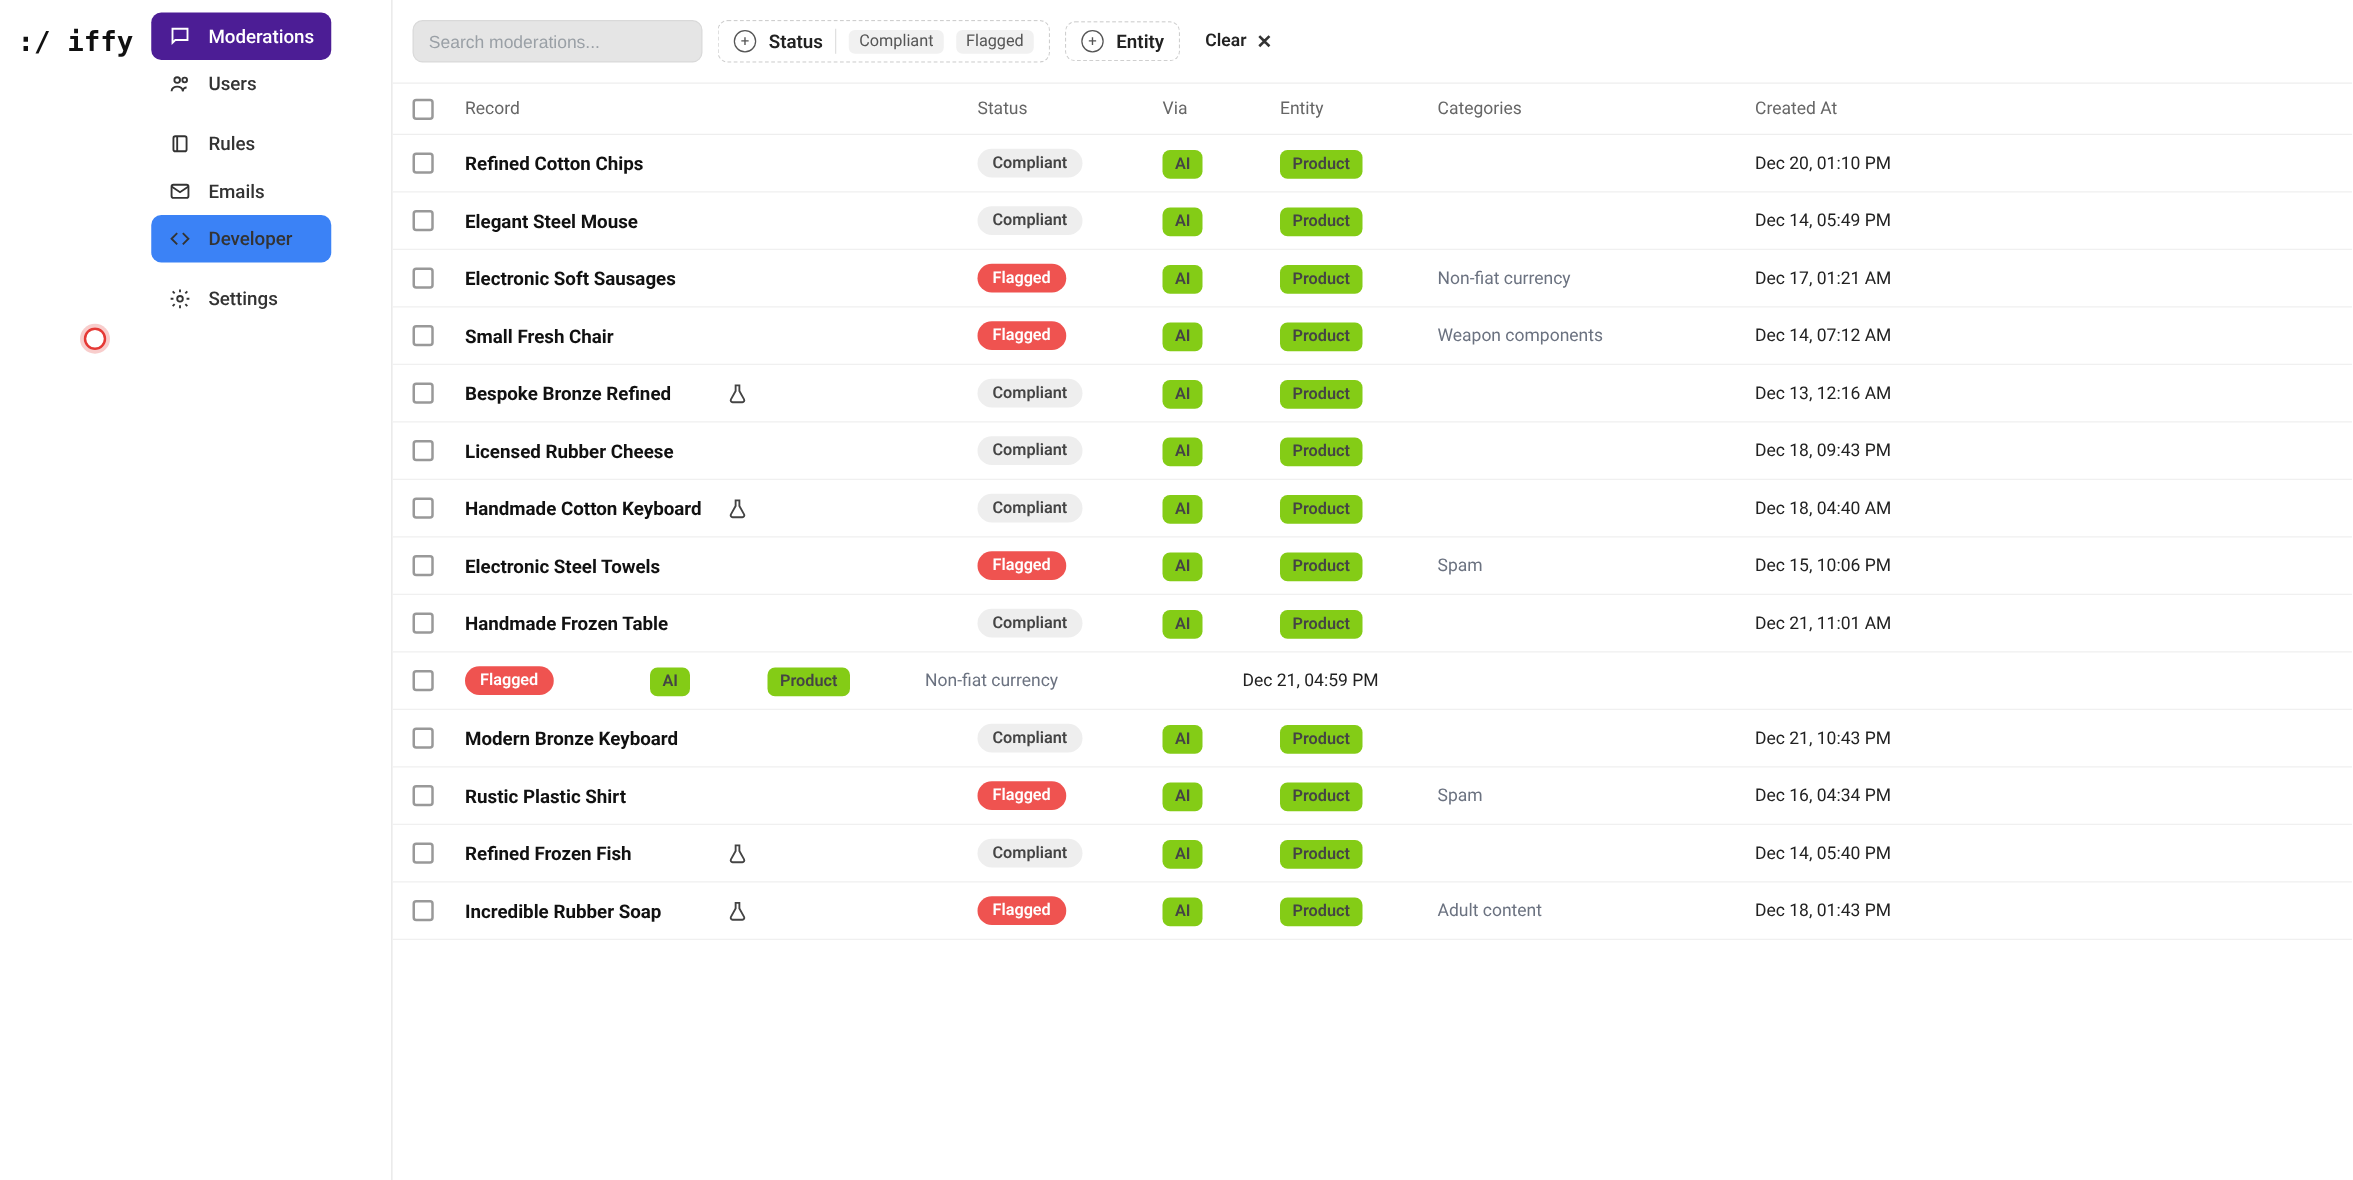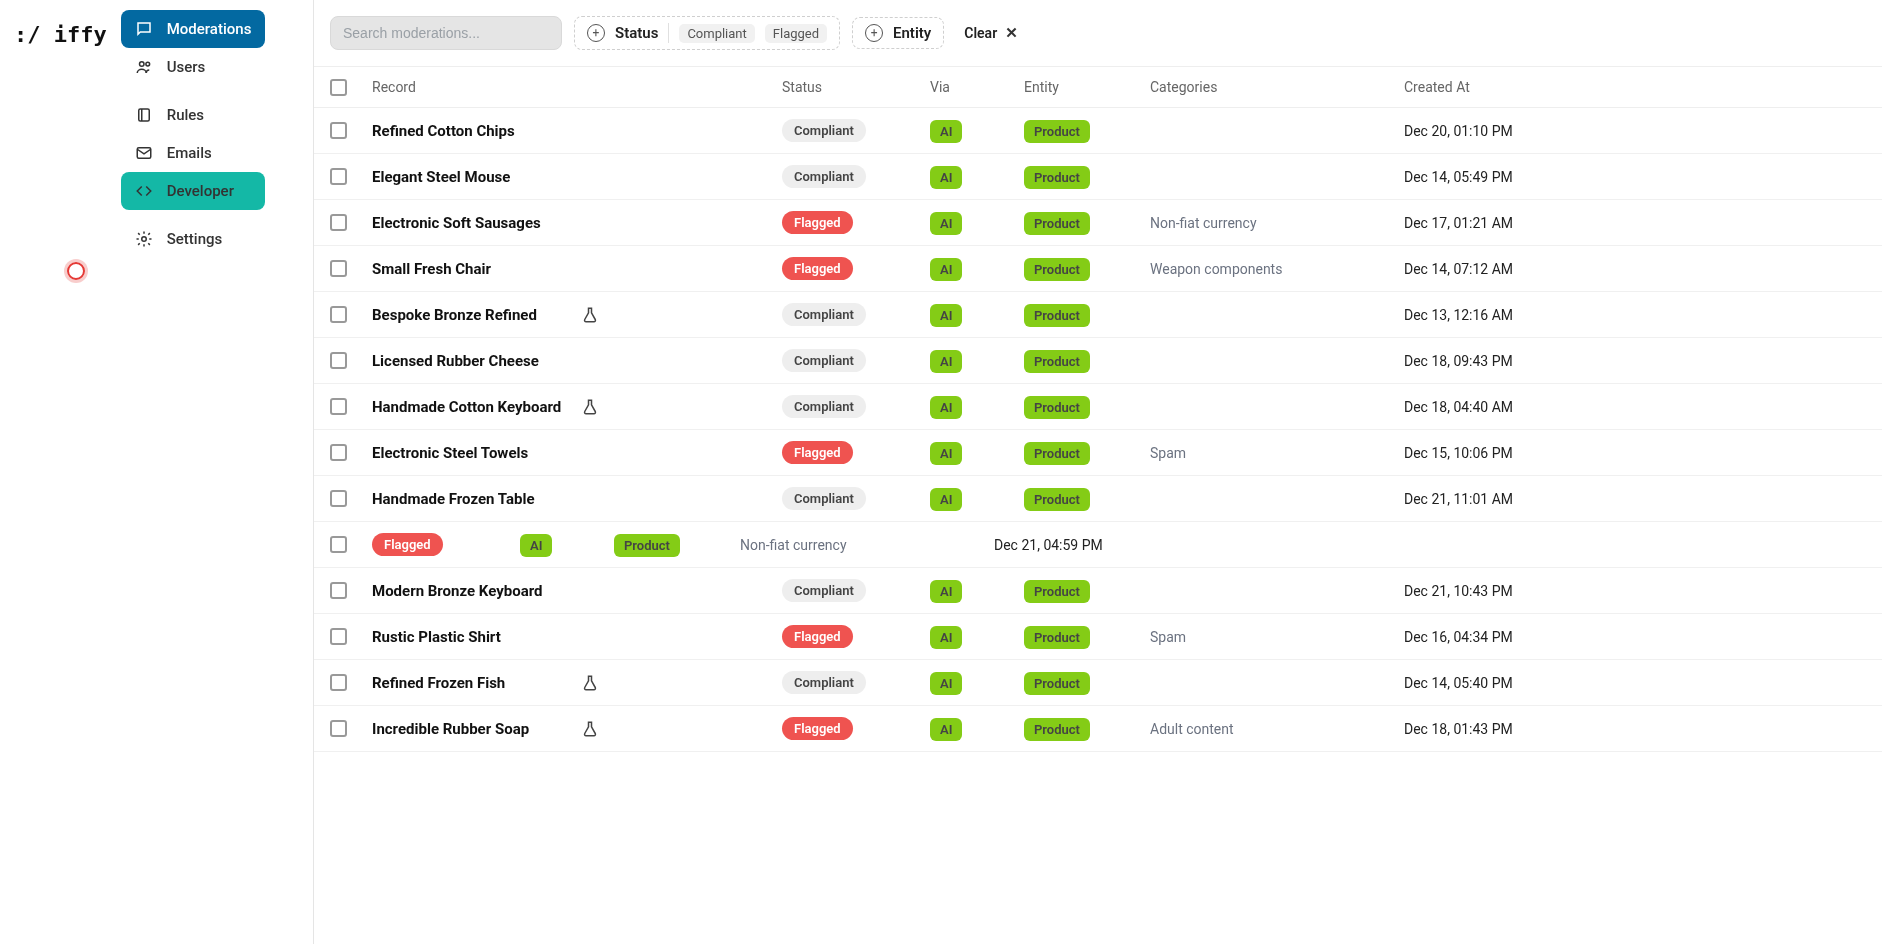--- a/index.html
+++ b/index.html
@@ -31,25 +31,25 @@
     align-items: center;
     gap: 14px;
     padding: 10px 14px;
     border-radius: 8px;
     cursor: pointer;
     color: #333;
     font-size: 15px;
     font-weight: 500;
   }
   .nav-item.active {
-    background: #0369a1;
+    background: #4c1d95;
     color: #fff;
   }
   .nav-item.hover {
-    background: #14b8a6;
+    background: #3b82f6;
   }
   .nav-icon {
     width: 18px;
     height: 18px;
     display: inline-flex;
     align-items: center;
     justify-content: center;
     flex-shrink: 0;
   }
   .nav-icon svg { width: 18px; height: 18px; }

